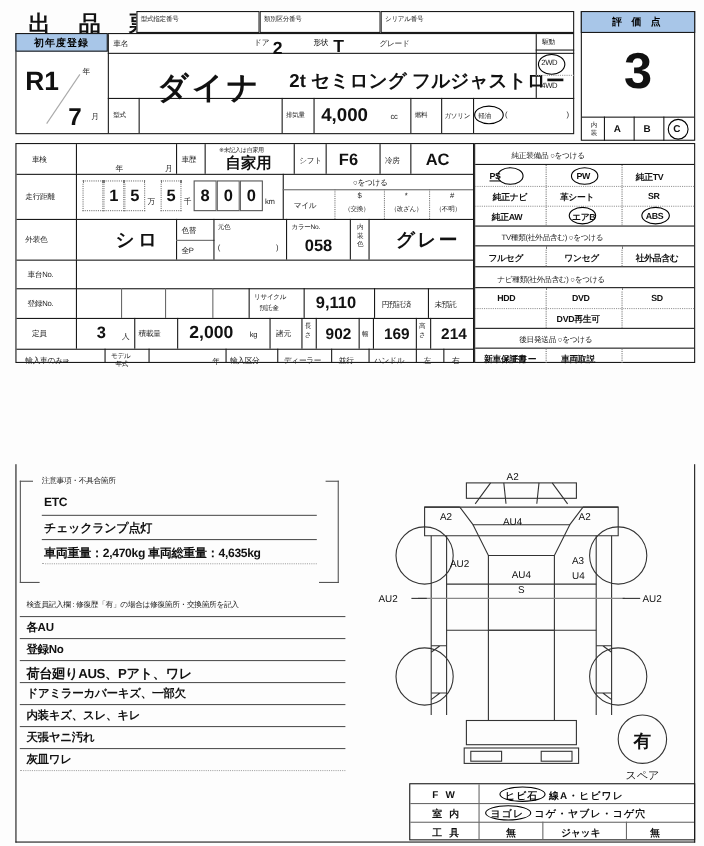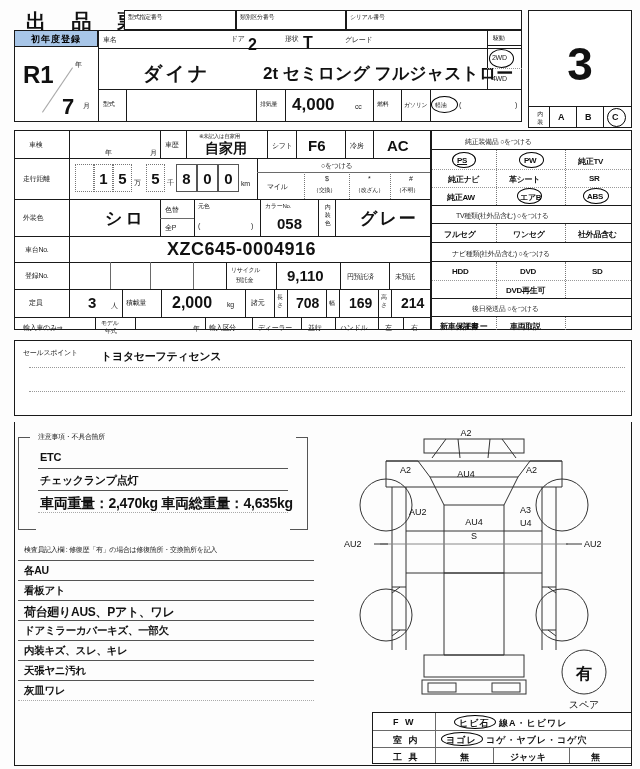--- a/index.html
+++ b/index.html
@@ -82,20 +82,21 @@
     <span class="lbl6" style="left:3px;top:2px;">型式指定番号</span>
   </div>
   <div class="bx" style="left:236px;top:10px;width:110px;height:20px;">
     <span class="lbl6" style="left:3px;top:2px;">類別区分番号</span>
   </div>
   <div class="bx" style="left:346px;top:10px;width:176px;height:20px;">
     <span class="lbl6" style="left:3px;top:2px;">シリアル番号</span>
   </div>
 
   <div class="bx" style="left:528px;top:10px;width:104px;height:118px;">
+    <div class="bluebar" style="left:-1px;top:-1px;width:104px;height:20px;line-height:19px;">評 価 点</div>
     <div class="score" style="left:0;top:26px;">3</div>
 
     <div class="hl" style="left:0;top:95px;width:102px;height:1px;"></div>
     <div class="vl" style="left:20px;top:95px;width:1px;height:22px;"></div>
     <div class="vl" style="left:47px;top:95px;width:1px;height:22px;"></div>
     <div class="vl" style="left:74px;top:95px;width:1px;height:22px;"></div>
     <span class="lbl6" style="left:6px;top:99px;line-height:8px;width:10px;white-space:normal;text-align:center;">内装</span>
     <span class="bold9" style="left:29px;top:101px;">A</span>
     <span class="bold9" style="left:56px;top:101px;">B</span>
     <span class="bold9" style="left:83px;top:101px;">C</span>
@@ -115,21 +116,21 @@
 
     <div class="hl" style="left:83px;top:17px;width:424px;height:1px;"></div>
     <span class="lbl" style="left:88px;top:4px;">車名</span>
     <span class="lbl" style="left:216px;top:3px;">ドア</span>
     <span class="val" style="left:233px;top:5px;">2</span>
     <span class="lbl" style="left:270px;top:3px;">形状</span>
     <span class="val" style="left:288px;top:3px;">T</span>
     <span class="lbl" style="left:330px;top:4px;">グレード</span>
 
     <div class="hl" style="left:83px;top:58px;width:424px;height:1px;"></div>
-    <span class="valbig" style="left:128px;top:30px;font-size:19px;letter-spacing:3px;">ダイナ</span>
+    <span class="valbig" style="left:128px;top:30px;font-size:28px;letter-spacing:3px;">ダイナ</span>
     <span class="valbig" style="left:248px;top:31px;font-size:17px;letter-spacing:0px;">2t  セミロング  フルジャストロー</span>
 
     <div class="vl" style="left:472px;top:0;width:1px;height:58px;"></div>
     <div class="hl" style="left:472px;top:14px;width:35px;height:1px;"></div>
     <span class="lbl6" style="left:478px;top:3px;">駆動</span>
     <div class="doth" style="left:472px;top:37px;width:35px;"></div>
     <span class="lbl" style="left:477px;top:23px;font-size:7px;">2WD</span>
     <div class="ocirc" style="left:474px;top:18px;width:25px;height:19px;border-radius:50%;"></div>
     <span class="lbl" style="left:477px;top:44px;font-size:7px;">4WD</span>
 
@@ -216,21 +217,20 @@
     <span class="lbl6" style="left:250px;top:71px;">カラーNo.</span>
     <span class="val" style="left:262px;top:84px;font-size:15px;">058</span>
     <div class="vl" style="left:303px;top:68px;width:1px;height:37px;"></div>
     <span class="lbl6" style="left:308px;top:72px;width:9px;white-space:normal;line-height:8px;text-align:center;">内装色</span>
     <div class="vl" style="left:320px;top:68px;width:1px;height:37px;"></div>
     <span class="val" style="left:345px;top:76px;font-size:17px;letter-spacing:2px;">グレー</span>
 
     <div class="hl" style="left:0;top:131px;width:415px;height:1px;"></div>
     <div class="vl" style="left:54px;top:105px;width:1px;height:26px;"></div>
     <span class="lbl" style="left:10px;top:114px;">車台No.</span>
-    <span class="val" style="left:152px;top:108px;font-size:18px;letter-spacing:0.5px;">XZC645-0004916</span>
 
     <div class="hl" style="left:0;top:158px;width:415px;height:1px;"></div>
     <div class="vl" style="left:54px;top:131px;width:1px;height:27px;"></div>
     <span class="lbl" style="left:10px;top:140px;">登録No.</span>
     <div class="vl thin" style="left:95px;top:131px;width:1px;height:27px;"></div>
     <div class="vl thin" style="left:135px;top:131px;width:1px;height:27px;"></div>
     <div class="vl thin" style="left:178px;top:131px;width:1px;height:27px;"></div>
     <div class="vl" style="left:211px;top:131px;width:1px;height:27px;"></div>
     <span class="lbl6" style="left:216px;top:135px;">リサイクル</span>
     <span class="lbl6" style="left:221px;top:145px;">預託金</span>
@@ -249,21 +249,21 @@
     <div class="vl" style="left:107px;top:158px;width:1px;height:28px;"></div>
     <span class="lbl" style="left:111px;top:167px;">積載量</span>
     <div class="vl" style="left:146px;top:158px;width:1px;height:28px;"></div>
     <span class="val" style="left:157px;top:163px;font-size:16px;">2,000</span>
     <span class="lbl" style="left:212px;top:170px;">kg</span>
     <div class="vl" style="left:230px;top:158px;width:1px;height:28px;"></div>
     <span class="lbl" style="left:236px;top:167px;">諸元</span>
     <div class="vl" style="left:259px;top:158px;width:1px;height:28px;"></div>
     <span class="lbl6" style="left:262px;top:162px;width:8px;white-space:normal;line-height:8px;">長さ</span>
     <div class="vl" style="left:272px;top:158px;width:1px;height:28px;"></div>
-    <span class="val" style="left:281px;top:164px;font-size:14px;">708</span>
+    <span class="val" style="left:281px;top:164px;font-size:14px;">902</span>
     <div class="vl" style="left:311px;top:158px;width:1px;height:28px;"></div>
     <span class="lbl6" style="left:314px;top:168px;">幅</span>
     <div class="vl" style="left:324px;top:158px;width:1px;height:28px;"></div>
     <span class="val" style="left:334px;top:164px;font-size:14px;">169</span>
     <div class="vl" style="left:363px;top:158px;width:1px;height:28px;"></div>
     <span class="lbl6" style="left:366px;top:162px;width:8px;white-space:normal;line-height:8px;">高さ</span>
     <div class="vl" style="left:376px;top:158px;width:1px;height:28px;"></div>
     <span class="val" style="left:386px;top:164px;font-size:14px;">214</span>
 
     <span class="lbl" style="left:8px;top:192px;">輸入車のみ⇒</span>
@@ -290,21 +290,21 @@
 
     <div class="hl" style="left:0;top:18px;width:199px;height:1px;"></div>
     <span class="lbl" style="left:33px;top:6px;">純正装備品  ○をつける</span>
 
     <div class="doth" style="left:0;top:38px;width:199px;"></div>
     <div class="doth" style="left:0;top:56px;width:199px;"></div>
     <div class="hl" style="left:0;top:74px;width:199px;height:1px;"></div>
     <div class="dotv" style="left:64px;top:19px;height:55px;"></div>
     <div class="dotv" style="left:133px;top:19px;height:55px;"></div>
 
-    <span class="bold8" style="left:25px;top:25px;text-decoration:underline;">PS</span>
+    <span class="bold8" style="left:13px;top:25px;text-decoration:underline;">PS</span>
     <div class="ocirc" style="left:20px;top:21px;width:24px;height:16px;"></div>
     <span class="bold8" style="left:92px;top:25px;">PW</span>
     <div class="ocirc" style="left:87px;top:21px;width:25px;height:16px;"></div>
     <span class="bold8" style="left:146px;top:25px;">純正TV</span>
 
     <span class="bold8" style="left:16px;top:43px;">純正ナビ</span>
     <span class="bold8" style="left:77px;top:43px;">革シート</span>
     <span class="bold8" style="left:157px;top:43px;">SR</span>
 
     <span class="bold8" style="left:15px;top:61px;">純正AW</span>
@@ -335,52 +335,46 @@
     <span class="bold8" style="left:74px;top:154px;">DVD再生可</span>
 
     <div class="hl" style="left:0;top:185px;width:199px;height:1px;"></div>
     <span class="lbl" style="left:40px;top:173px;">後日発送品  ○をつける</span>
     <div class="dotv" style="left:64px;top:186px;height:13px;"></div>
     <div class="dotv" style="left:133px;top:186px;height:13px;"></div>
     <span class="bold8" style="left:8px;top:190px;">新車保証書</span>
     <span class="bold8" style="left:78px;top:190px;">車両取説</span>
   </div>
 
-  <div class="bx" style="left:14px;top:340px;width:618px;height:76px;">
-    <span class="lbl" style="left:8px;top:7px;">セールスポイント</span>
-    <span class="bold9" style="left:86px;top:8px;font-size:11px;">トヨタセーフティセンス</span>
-    <div class="doth" style="left:14px;top:26px;width:596px;"></div>
-    <div class="doth" style="left:14px;top:50px;width:596px;"></div>
-  </div>
 
   <div class="noteblk" style="left:18px;top:430px;width:280px;height:100px;">
 
     <div class="abs" style="left:0;top:7px;width:12px;height:1px;background:#555;"></div>
     <div class="abs" style="left:0;top:7px;width:1px;height:93px;background:#555;"></div>
     <div class="abs" style="left:278px;top:7px;width:12px;height:1px;background:#555;"></div>
     <div class="abs" style="left:289px;top:7px;width:1px;height:93px;background:#555;"></div>
     <div class="abs" style="left:0;top:99px;width:18px;height:1px;background:#555;"></div>
     <div class="abs" style="left:272px;top:99px;width:18px;height:1px;background:#555;"></div>
 
     <span class="lbl" style="left:20px;top:2px;">注意事項・不具合箇所</span>
 
     <span class="bold9" style="left:22px;top:21px;font-size:11px;">ETC</span>
     <div class="solidline" style="left:20px;top:38px;width:250px;"></div>
     <span class="bold9" style="left:22px;top:43px;font-size:11px;">チェックランプ点灯</span>
     <div class="solidline" style="left:20px;top:60px;width:250px;"></div>
-    <span class="bold9" style="left:22px;top:65px;font-size:14px;">車両重量：2,470kg  車両総重量：4,635kg</span>
+    <span class="bold9" style="left:22px;top:65px;font-size:11px;">車両重量：2,470kg  車両総重量：4,635kg</span>
     <div class="noteline" style="left:20px;top:82px;width:250px;"></div>
   </div>
 
   <div class="abs" style="left:18px;top:545px;width:300px;height:160px;">
     <span class="lbl" style="left:6px;top:0px;">検査員記入欄 : 修復歴「有」の場合は修復箇所・交換箇所を記入</span>
     <div class="solidline" style="left:0;top:15px;width:296px;"></div>
     <span class="bold9" style="left:6px;top:19px;font-size:10.5px;">各AU</span>
     <div class="solidline" style="left:0;top:35px;width:296px;"></div>
-    <span class="bold9" style="left:6px;top:39px;font-size:10.5px;">看板アト</span>
+    <span class="bold9" style="left:6px;top:39px;font-size:10.5px;">登録No</span>
     <div class="solidline" style="left:0;top:55px;width:296px;"></div>
     <span class="bold9" style="left:6px;top:59px;font-size:12px;">荷台廻りAUS、Pアト、ワレ</span>
     <div class="solidline" style="left:0;top:75px;width:296px;"></div>
     <span class="bold9" style="left:6px;top:79px;font-size:10.5px;">ドアミラーカバーキズ、一部欠</span>
     <div class="solidline" style="left:0;top:95px;width:296px;"></div>
     <span class="bold9" style="left:6px;top:99px;font-size:10.5px;">内装キズ、スレ、キレ</span>
     <div class="solidline" style="left:0;top:115px;width:296px;"></div>
     <span class="bold9" style="left:6px;top:119px;font-size:10.5px;">天張ヤニ汚れ</span>
     <div class="solidline" style="left:0;top:135px;width:296px;"></div>
     <span class="bold9" style="left:6px;top:139px;font-size:10.5px;">灰皿ワレ</span>

